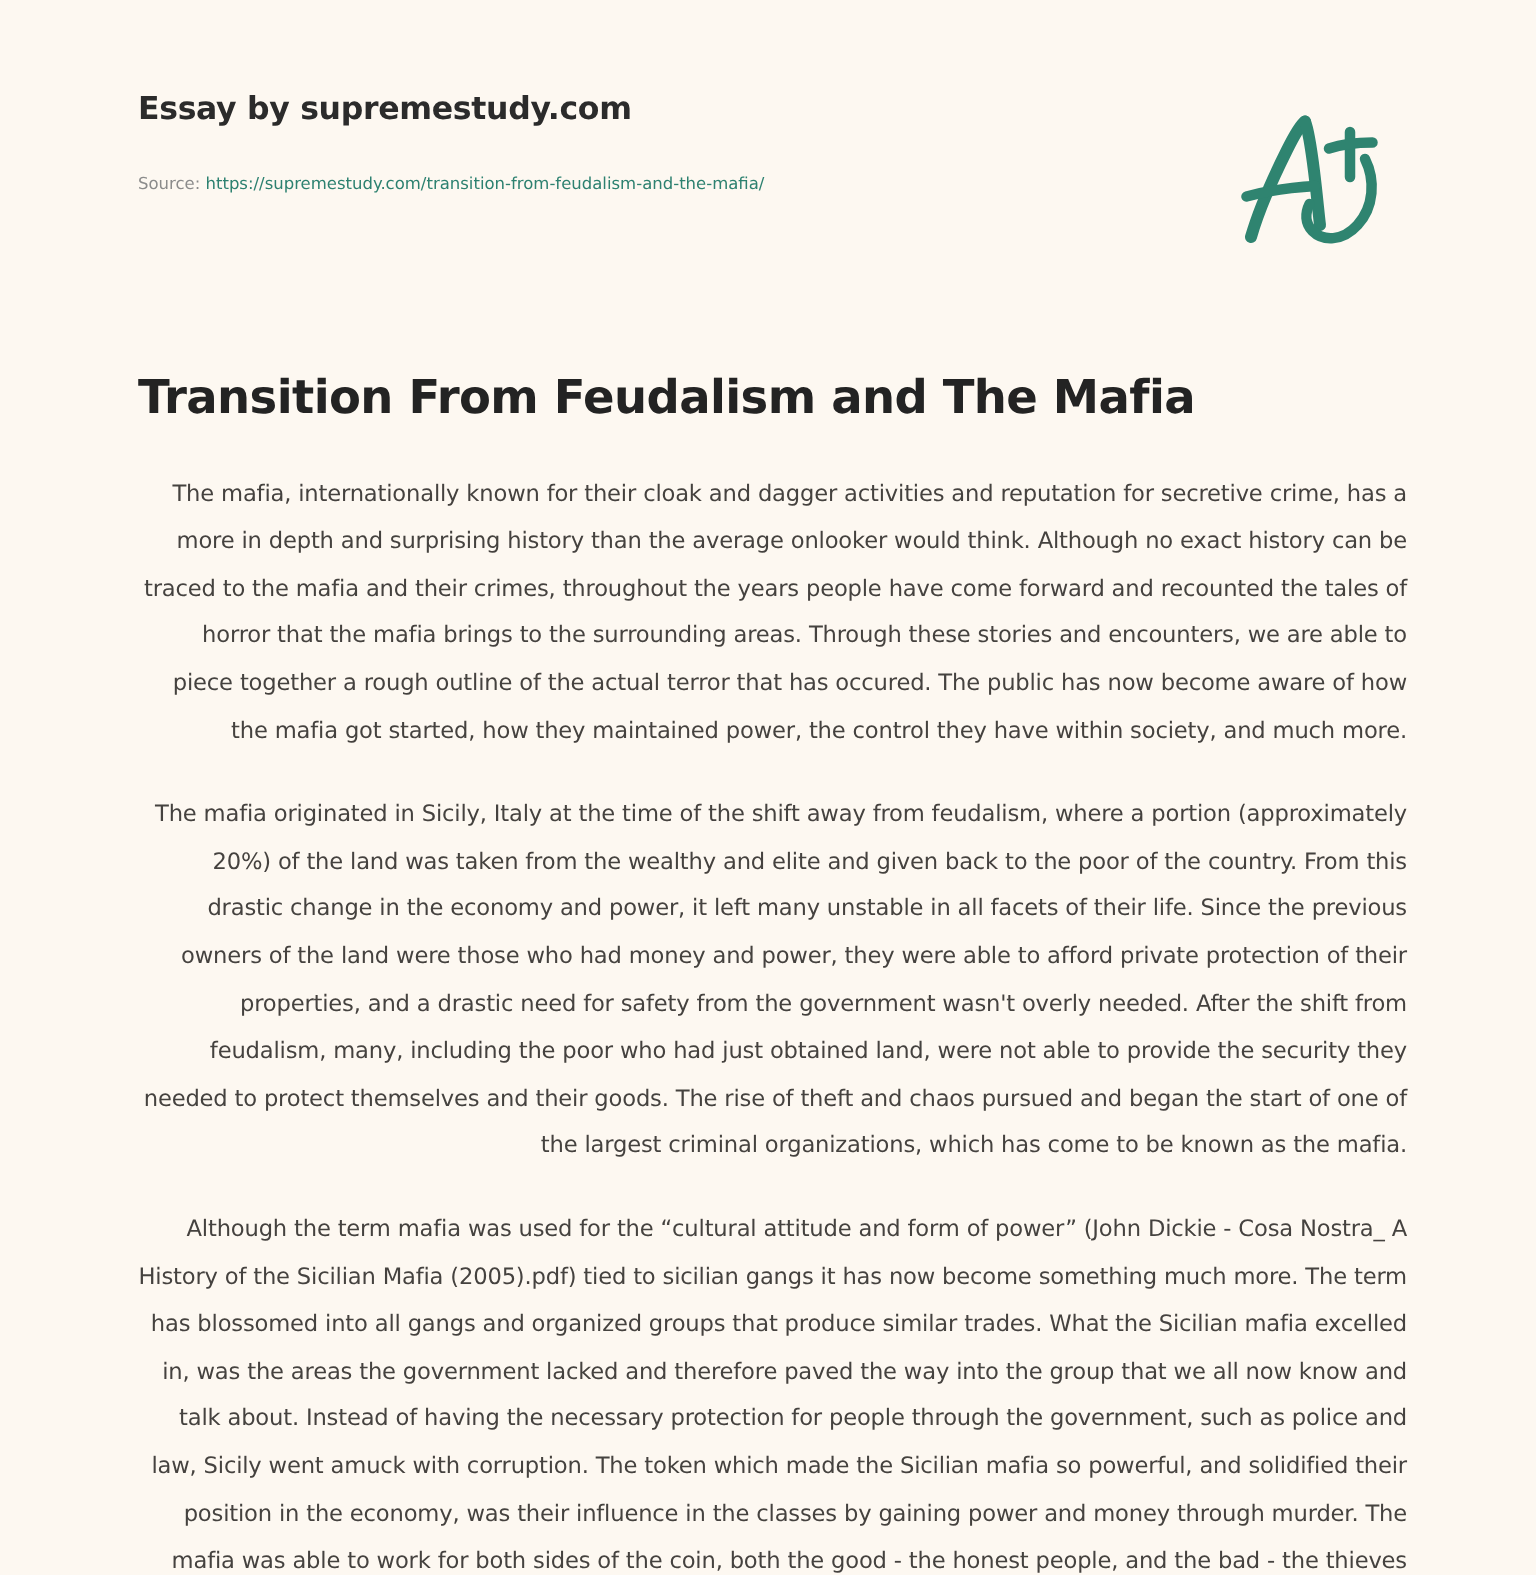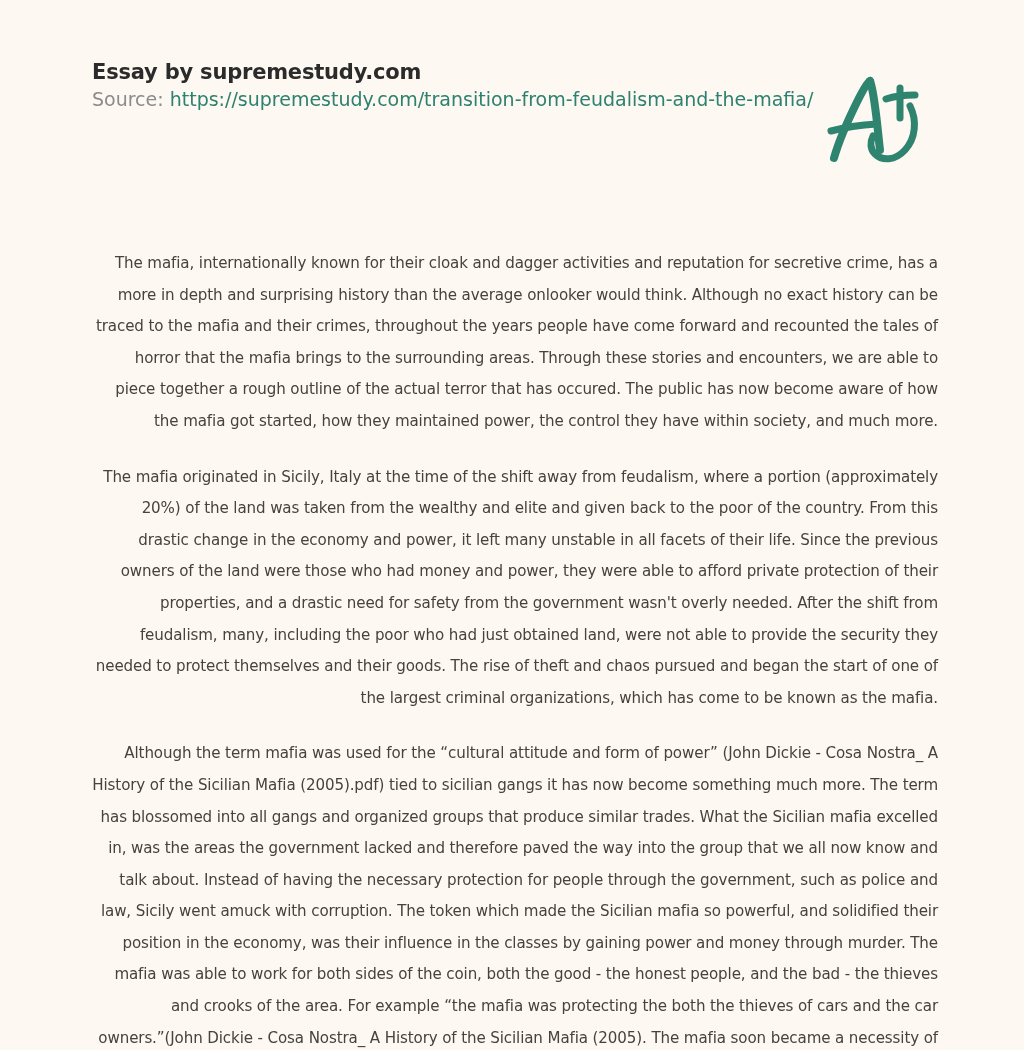--- a/index.html
+++ b/index.html
@@ -43,23 +43,23 @@
     font-family: "DejaVu Sans", sans-serif;
     font-size: 21px;
     font-weight: bold;
     color: #2b2b2b;
     letter-spacing: -0.2px;
     line-height: 1.2;
     white-space: nowrap;
   }
 
   .source-line {
-    margin-top: 2px;
+    margin-top: 31px;
     font-family: "DejaVu Sans", sans-serif;
-    font-size: 19px;
+    font-size: 11px;
     line-height: 1.3;
     white-space: nowrap;
   }
   .source-label {
     color: #8b8b8b;
   }
   .source-url {
     color: #2d8170;
     text-decoration: none;
   }
@@ -140,20 +140,21 @@
           <path d="M74 37 C83 34 94 33 103 33" stroke-width="7"></path>
 
           <path d="M98 44 C105 58 104 76 93 88 C83 99 70 99 63 92 C58 87 58 80 61 74" stroke-width="7"></path>
         </g>
       </svg>
     </div>
 
   </div>
 
   <div class="article">
+    <h1 class="article-title">Transition From Feudalism and The Mafia</h1>
 
     <div class="article-body">
       <p>The mafia, internationally known for their cloak and dagger activities and reputation for secretive crime, has a more in depth and surprising history than the average onlooker would think. Although no exact history can be traced to the mafia and their crimes, throughout the years people have come forward and recounted the tales of horror that the mafia brings to the surrounding areas. Through these stories and encounters, we are able to piece together a rough outline of the actual terror that has occured. The public has now become aware of how the mafia got started, how they maintained power, the control they have within society, and much more.</p>
       <p>The mafia originated in Sicily, Italy at the time of the shift away from feudalism, where a portion (approximately 20%) of the land was taken from the wealthy and elite and given back to the poor of the country. From this drastic change in the economy and power, it left many unstable in all facets of their life. Since the previous owners of the land were those who had money and power, they were able to afford private protection of their properties, and a drastic need for safety from the government wasn't overly needed. After the shift from feudalism, many, including the poor who had just obtained land, were not able to provide the security they needed to protect themselves and their goods. The rise of theft and chaos pursued and began the start of one of the largest criminal organizations, which has come to be known as the mafia.</p>
       <p>Although the term mafia was used for the “cultural attitude and form of power” (John Dickie - Cosa Nostra_ A History of the Sicilian Mafia (2005).pdf) tied to sicilian gangs it has now become something much more. The term has blossomed into all gangs and organized groups that produce similar trades. What the Sicilian mafia excelled in, was the areas the government lacked and therefore paved the way into the group that we all now know and talk about. Instead of having the necessary protection for people through the government, such as police and law, Sicily went amuck with corruption. The token which made the Sicilian mafia so powerful, and solidified their position in the economy, was their influence in the classes by gaining power and money through murder. The mafia was able to work for both sides of the coin, both the good - the honest people, and the bad - the thieves and crooks of the area. For example “the mafia was protecting the both the thieves of cars and the car owners.”(John Dickie - Cosa Nostra_ A History of the Sicilian Mafia (2005). The mafia soon became a necessity of life. If you weren't in connection with the mafia in some sort, you, more often times than not, struggled and were targeted - both from those trying to hurt you and those in the mafia who wanted you to cooperate with them. They had become the new governing body in a sense.</p>
 
     </div>
   </div>
 
 </div>

